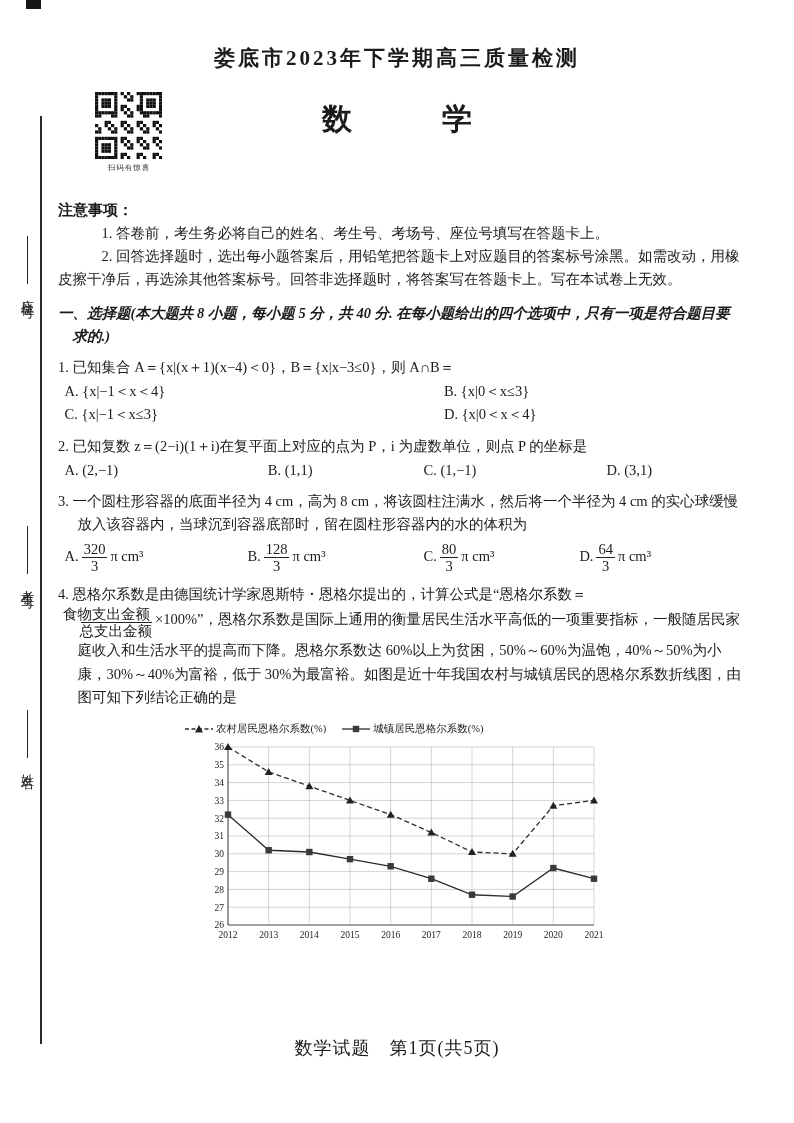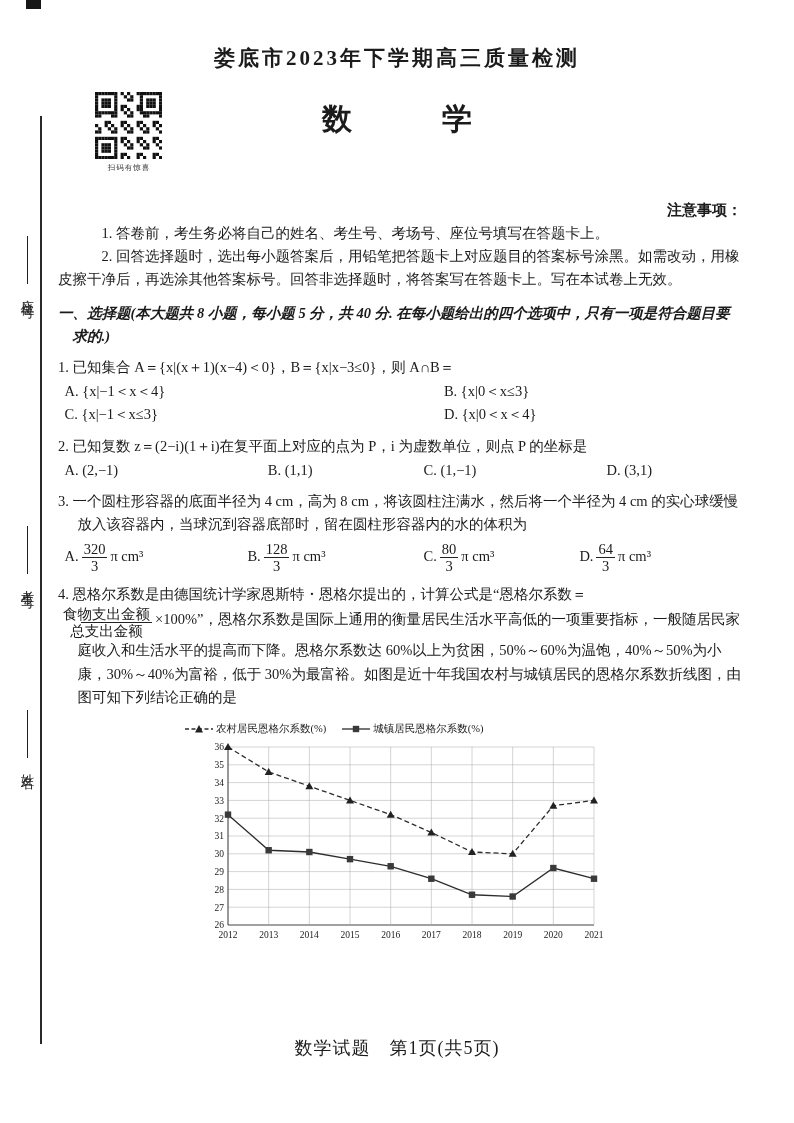--- a/index.html
+++ b/index.html
@@ -24,34 +24,34 @@
   .qr-block svg { display:block; }
   .qr-caption { font-size:7.5px; color:#333; letter-spacing:1px; margin-top:4px; white-space:nowrap; }
 
   .title { position:absolute; top:44px; left:0; right:0; text-align:center;
            font-size:21px; font-weight:bold; letter-spacing:3px; }
   .subject { position:absolute; top:99px; left:0; right:0; text-align:center;
              font-size:30px; font-weight:bold; letter-spacing:30px; text-indent:30px; }
 
   .content { position:absolute; left:58px; top:198px; width:684px;
              font-size:14.5px; line-height:1.6; }
-  .notice-heading { font-weight:bold; font-size:15px;text-align:right; }
+  .notice-heading { font-weight:bold; font-size:15px; }
   p.notice { text-indent:3em; }
   p.section { font-weight:bold; margin-top:10px; padding-left:1em; text-indent:-1em;font-style:italic; }
   p.q { margin-top:8px; padding-left:1.35em; text-indent:-1.35em; }
   .opts { display:grid; margin:1px 0 1px 0.45em; }
   .opts2 { grid-template-columns:56% 44%; }
   .opts4a { grid-template-columns:30% 23% 27% 20%; }
   .opts4f { grid-template-columns:27% 26% 23% 24%; align-items:center; margin-top:5px; }
   .opt { white-space:nowrap; }
 
   .frac { display:inline-block; text-align:center; vertical-align:middle; line-height:1.12; margin:0 3px; }
   .frac .num { display:block; border-bottom:1px solid #222; padding:0 2px; }
   .frac .den { display:block; }
-  .frac-inline { vertical-align:-0.85em; }
+  .frac-inline { vertical-align:-0.85em;text-align:right; }
 
   .chart-wrap { width:430px; margin:12px auto 0; text-align:center; }
   .legend { display:flex; justify-content:flex-start; align-items:center; gap:16px;
             font-size:10.5px; margin-bottom:1px; color:#1b1b1b; }
   .legend .leg { display:flex; align-items:center; gap:3px; white-space:nowrap; }
   .chart-mount svg { display:block; margin:0 auto; }
 
   .footer { position:absolute; top:1036px; left:0; right:0; text-align:center;
             font-size:18px; letter-spacing:1px; }
 </style>

